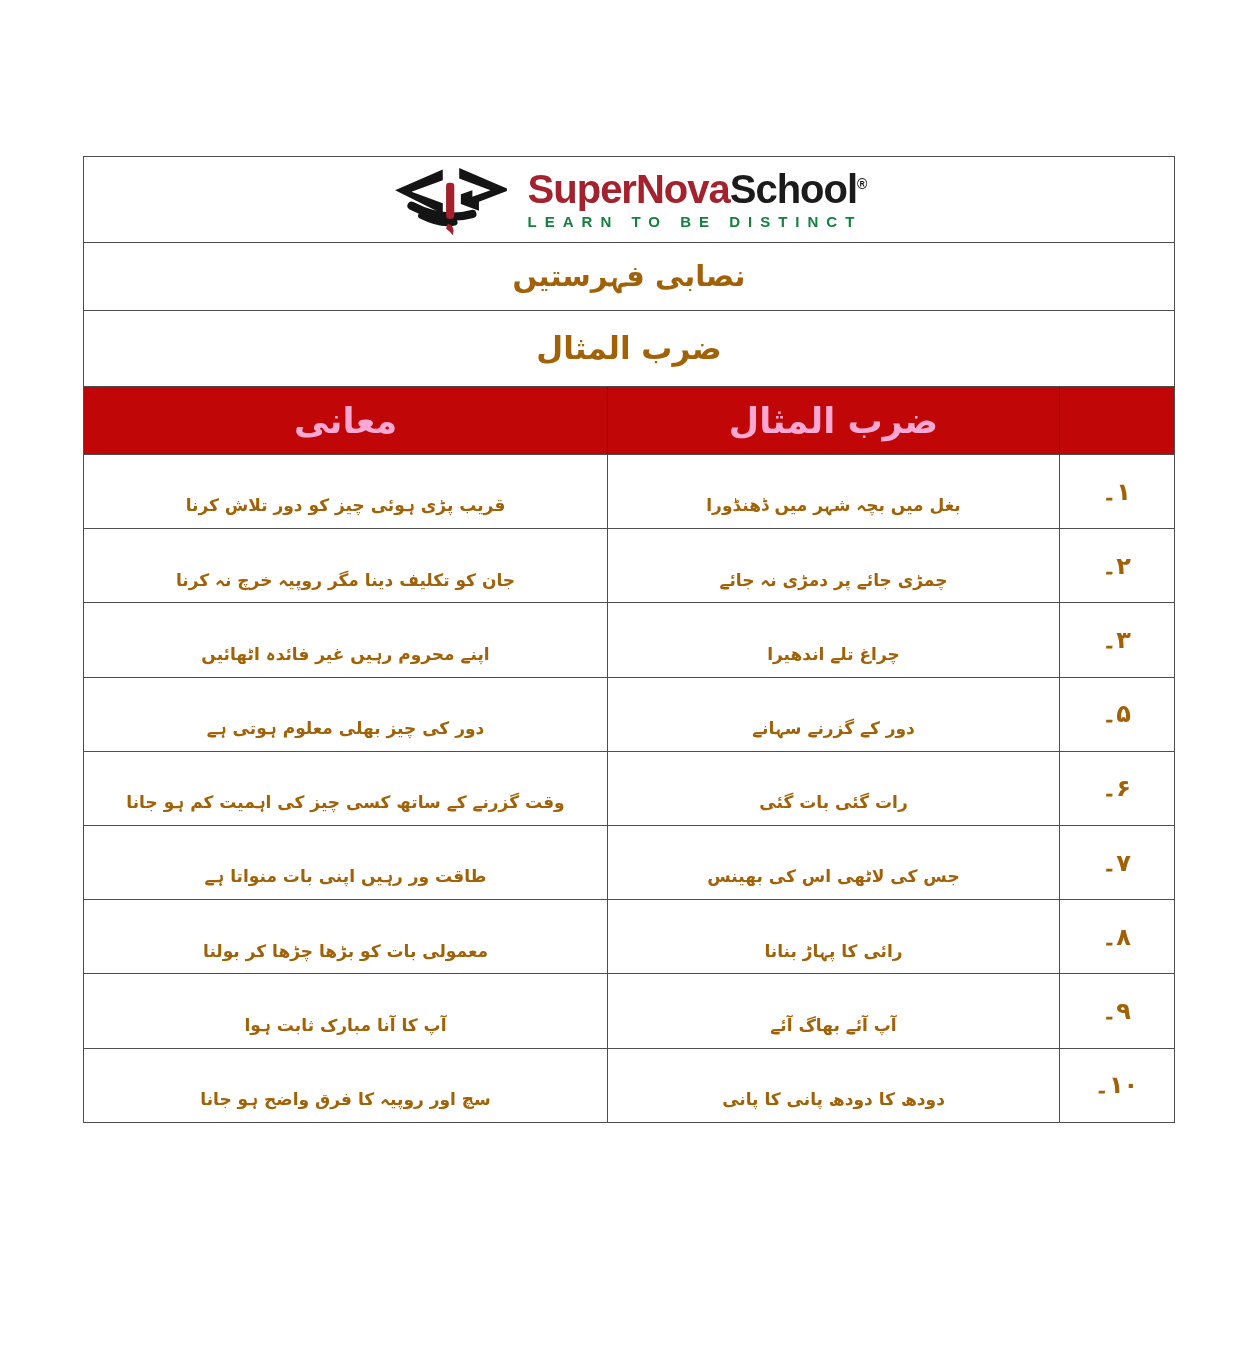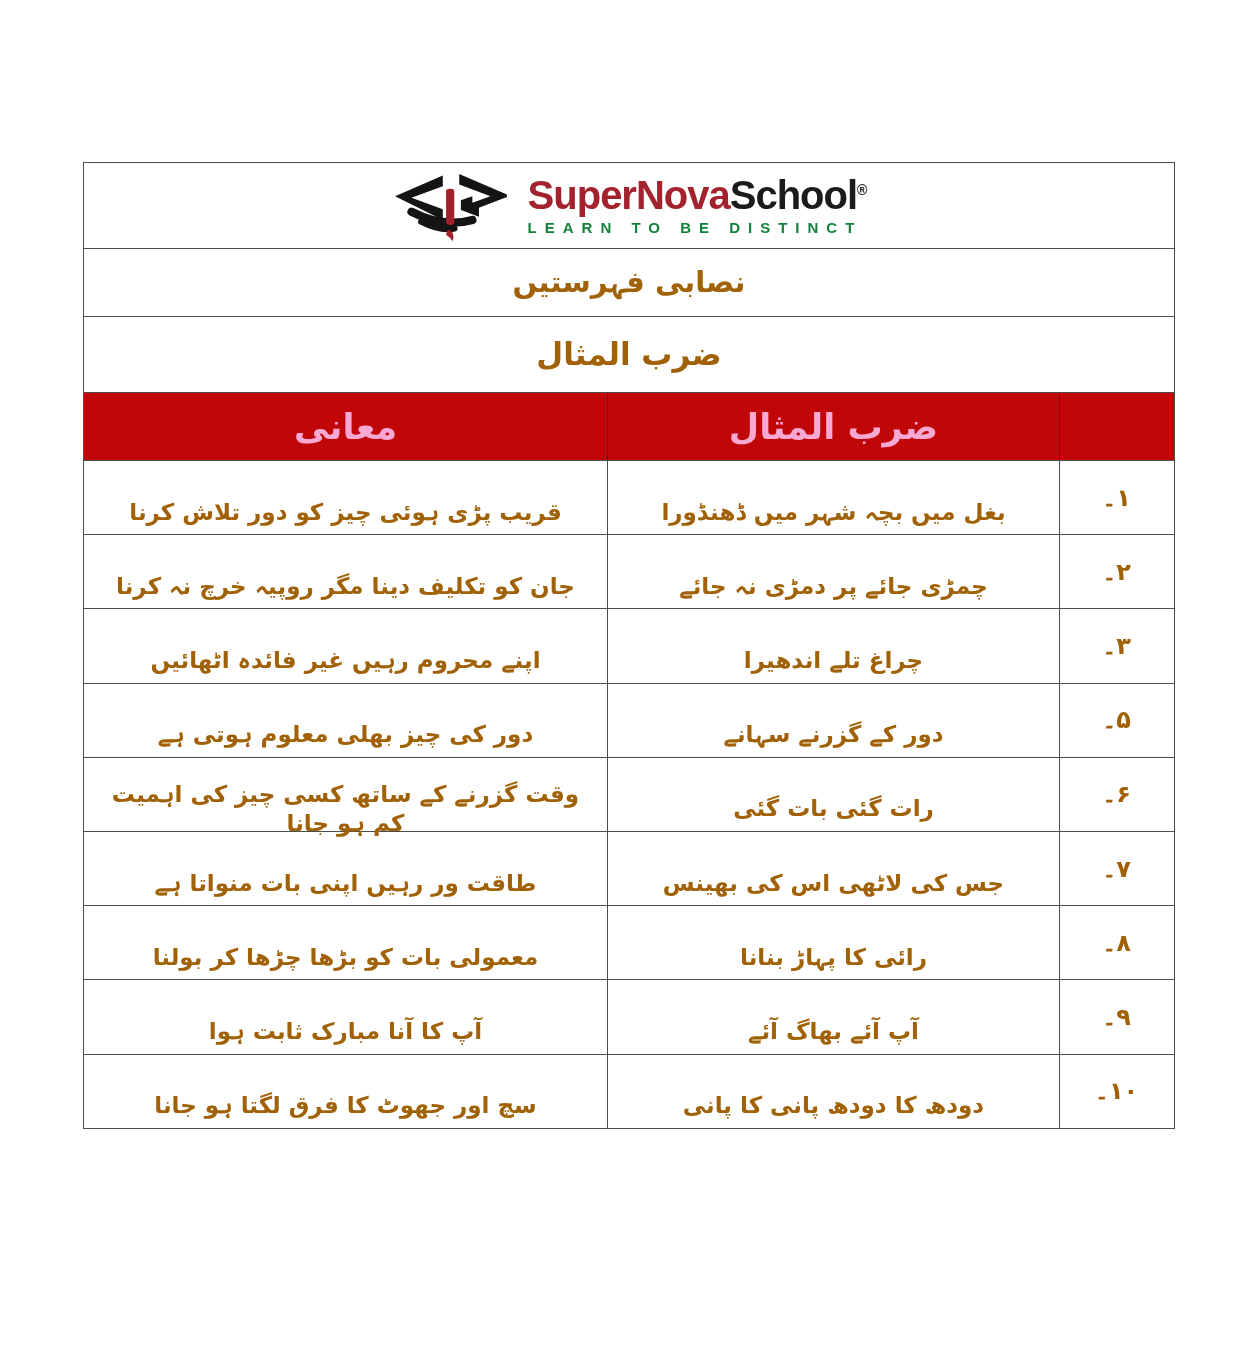--- a/index.html
+++ b/index.html
@@ -1,20 +1,20 @@
 <!DOCTYPE html>
 <html lang="ur"><head>
 <meta charset="utf-8">
 <style>
   * { margin:0; padding:0; box-sizing:border-box; }
   html,body { width:1242px; height:1348px; background:#ffffff; font-family:"DejaVu Sans", sans-serif; }
   .page { position:relative; width:1242px; height:1348px; background:#ffffff; overflow:hidden; }
 
   .doc-table {
-    position:absolute; left:83px; top:162px; width:1092px;
+    position:absolute; left:83px; top:156px; width:1092px;
     border:1.5px solid #4d4d4d; border-collapse:collapse;
     background:#ffffff;
   }
 
   .t-row { display:flex; flex-direction:row; border-top:1.5px solid #4d4d4d; }
   .t-row:first-child { border-top:none; }
 
   .cell {
     border-left:1.5px solid #4d4d4d;
     display:flex; align-items:center; justify-content:center;
@@ -45,21 +45,21 @@
   .title-row { height:68px; }
   .subtitle-row { height:76px; }
   .title-text { font-size:29px; }
   .subtitle-text { font-size:31px; }
 
   .header-row { height:68px; background:#C00606; }
   .header-row .cell { border-left-color:#2a2a2a; }
   .header-cell { color:#f9a8d4; font-weight:bold; font-size:35px; direction:rtl; }
 
   .data-row { height:74.2px; }
-  .cell-meaning-text, .cell-proverb-text { font-size:23px;margin-top:29px; }
+  .cell-meaning-text, .cell-proverb-text { font-size:17px;margin-top:29px; }
   .cell-num-text { font-size:24px; }
 </style>
 </head>
 <body>
 
 <div class="page">
   <div class="doc-table">
 
     <div class="t-row logo-row">
       <div class="cell full-cell">
@@ -193,21 +193,21 @@
         </div>
       <div class="cell col-proverb">
           <div class="urdu cell-proverb-text">آپ آئے بھاگ آئے</div>
         </div>
       <div class="cell col-num">
           <div class="urdu cell-num-text">۹۔</div>
         </div>
     </div>
     <div class="t-row data-row">
       <div class="cell col-meaning">
-          <div class="urdu cell-meaning-text">سچ اور جھوٹ کا فرق لگتا ہو جانا</div>
+          <div class="urdu cell-meaning-text">سچ اور روپیہ کا فرق واضح ہو جانا</div>
         </div>
       <div class="cell col-proverb">
           <div class="urdu cell-proverb-text">دودھ کا دودھ پانی کا پانی</div>
         </div>
       <div class="cell col-num">
           <div class="urdu cell-num-text">۱۰۔</div>
         </div>
     </div>
 
   </div>

